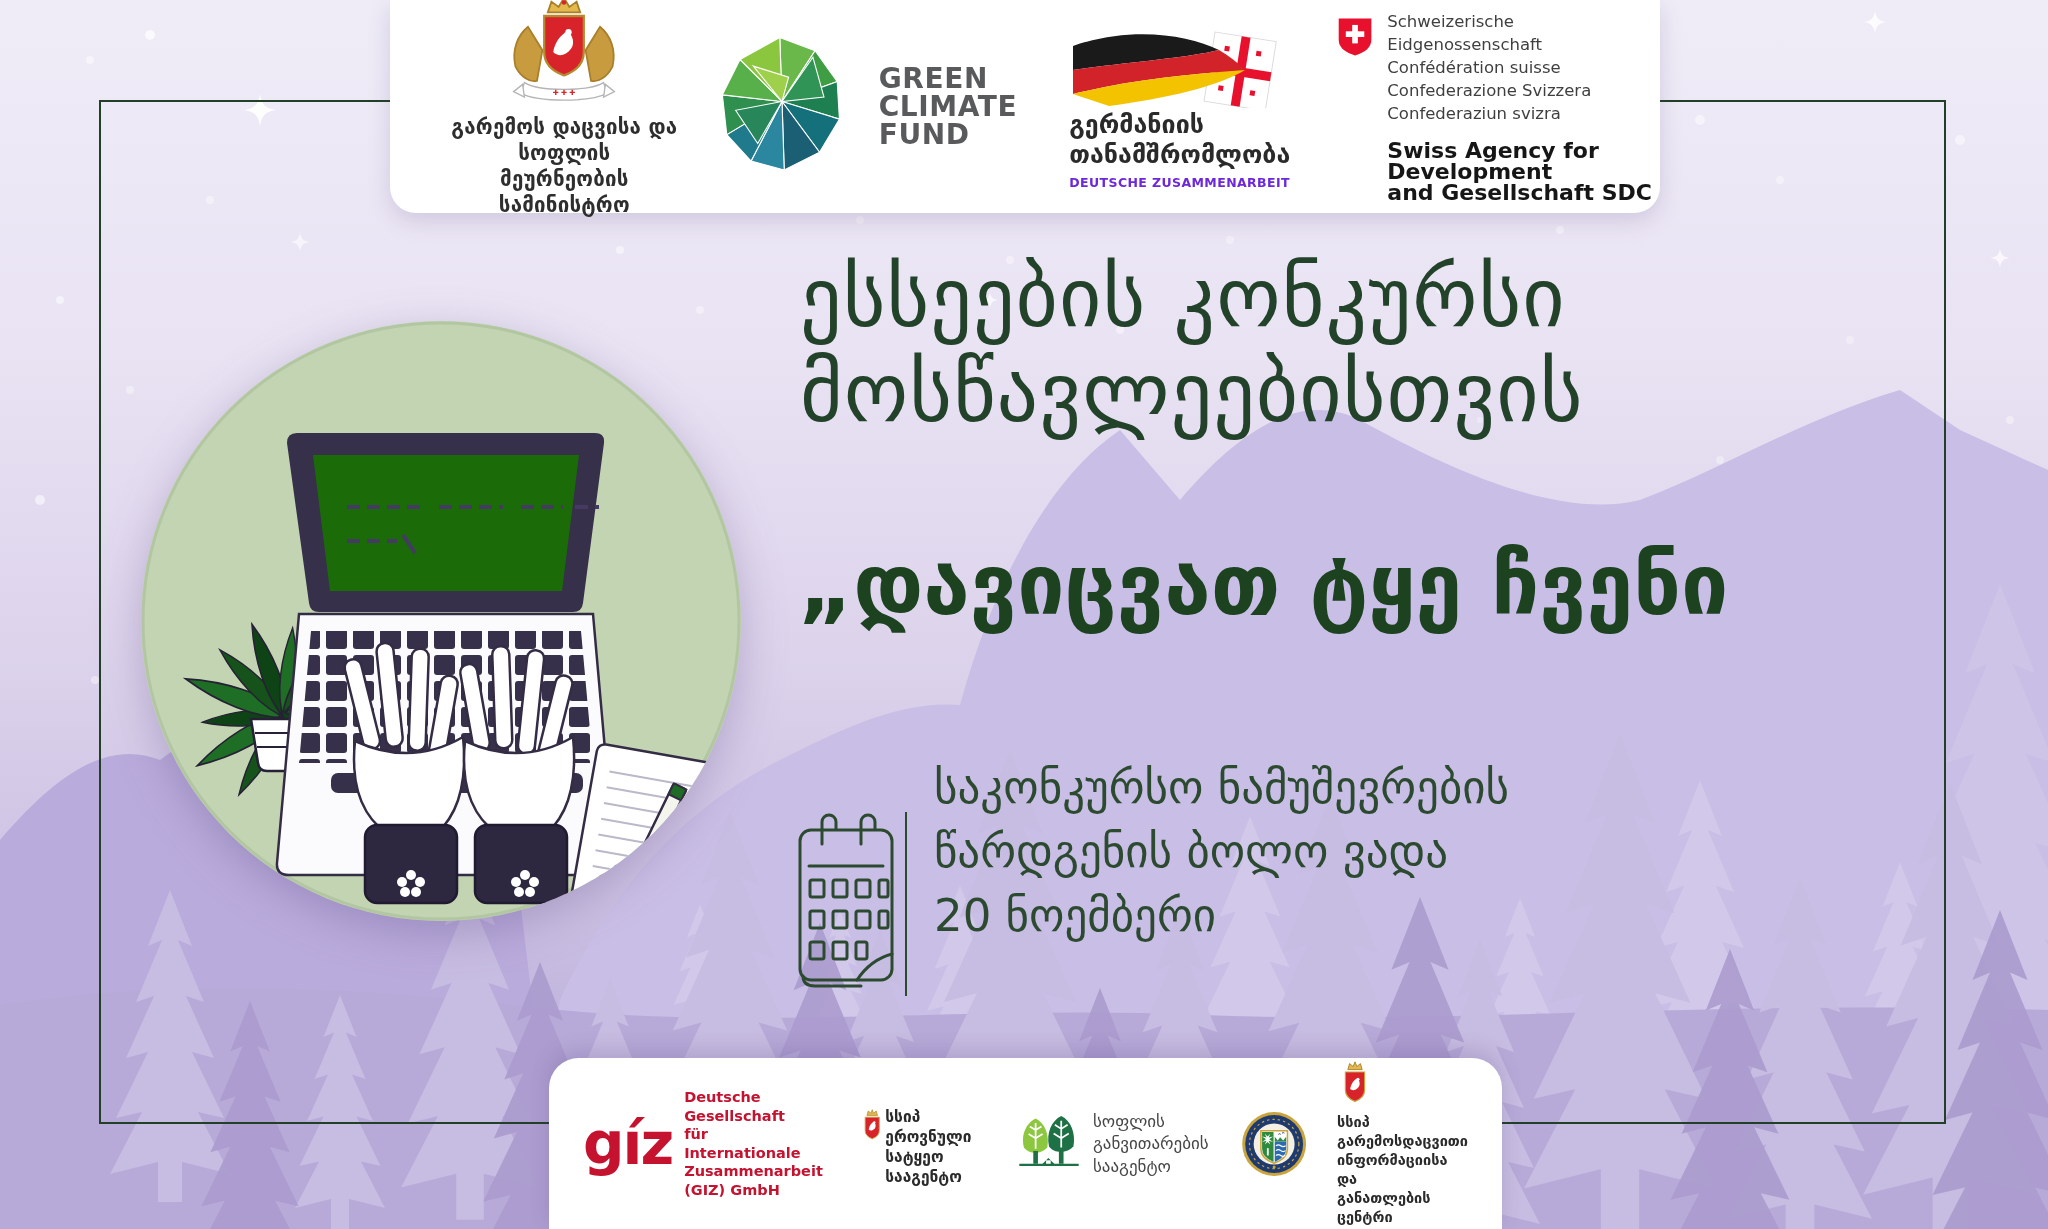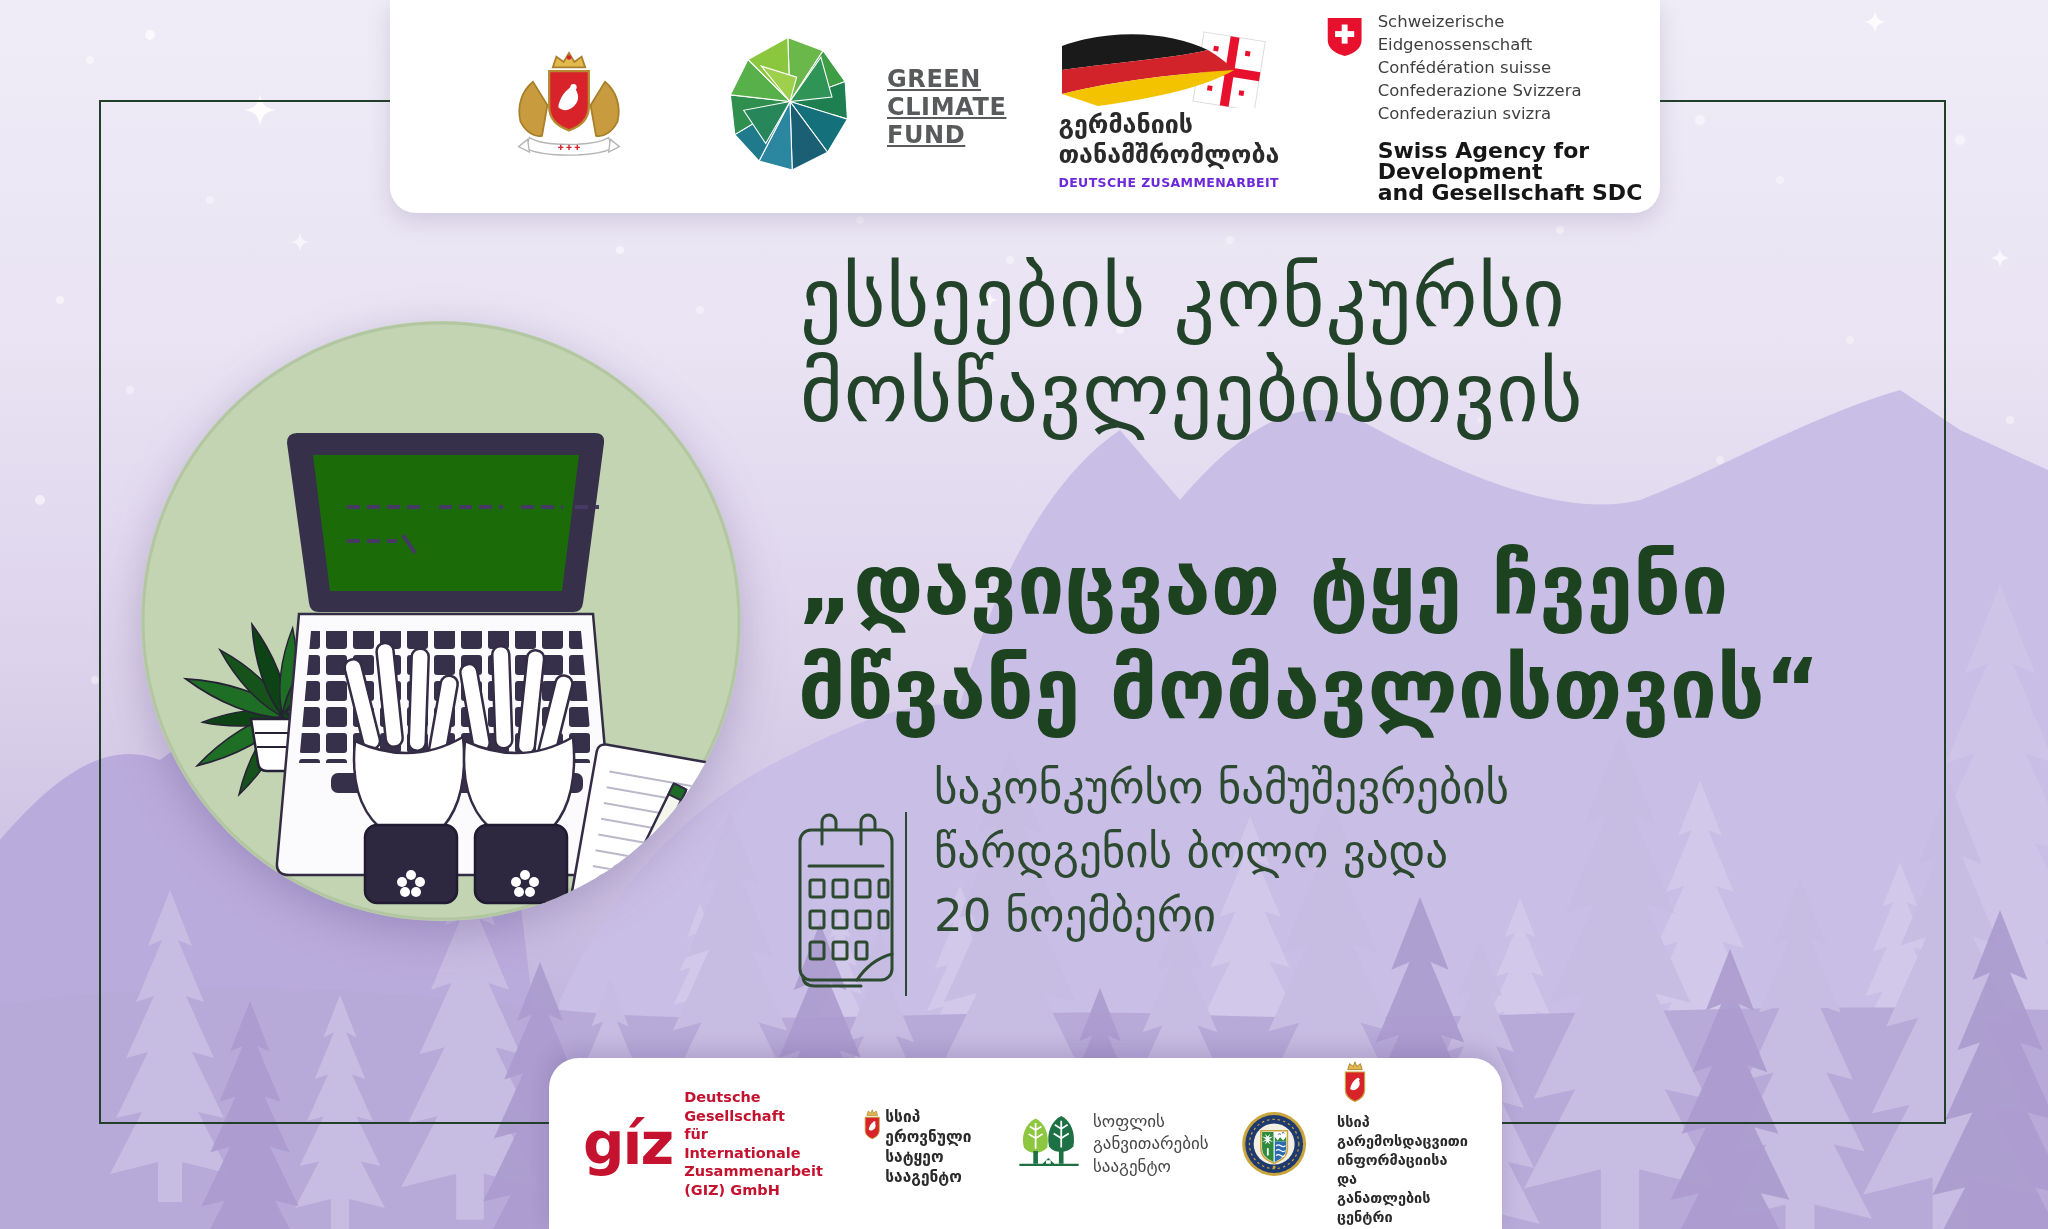--- a/index.html
+++ b/index.html
@@ -15,21 +15,21 @@
   }
   
   .topbar{
     position:absolute;left:390px;top:0;width:1270px;height:213px;background:#ffffff;
     border-radius:0 0 26px 26px;z-index:4;display:flex;align-items:center;
     box-shadow:0 8px 22px rgba(84,64,124,.18);
   }
   .ministry{margin-left:52px;width:340px;display:flex;flex-direction:column;align-items:center;}
   .ministry .txt{margin-top:6px;font-size:20.5px;font-weight:bold;color:#2e2e2e;line-height:26px;text-align:center;letter-spacing:.2px;}
   .gcf{display:flex;align-items:center;margin-left:26px;}
-  .gcf .txt{margin-left:28px;font-size:24px;font-weight:bold;color:#595a5c;line-height:28px;letter-spacing:.6px;text-decoration:underline;}
+  .gcf .txt{margin-left:28px;font-size:28px;font-weight:bold;color:#595a5c;line-height:28px;letter-spacing:.6px;}
   .german{margin-left:52px;width:232px;display:flex;flex-direction:column;}
   .german .geo{font-size:25px;font-weight:bold;color:#2a2a2a;line-height:30px;margin-top:2px;}
   .german .de{font-size:12.5px;font-weight:bold;color:#6d28d9;letter-spacing:.4px;margin-top:5px;}
   .swiss{margin-left:48px;display:flex;align-items:flex-start;}
   .swiss .col{margin-left:15px;}
   .swiss .l{font-size:16.5px;color:#3f3f3f;line-height:23px;}
   .swiss .b{font-size:22px;font-weight:bold;color:#161616;line-height:21px;}
   .swiss .b.first{margin-top:15px;}
   
   .title{position:absolute;left:800px;top:250px;z-index:3;color:#23422a;font-size:82px;line-height:95px;font-weight:400;letter-spacing:1px;}
@@ -161,20 +161,24 @@
         <path d="M52,18 L88,18 L84,6 L76,12 L70,2 L64,12 L56,6 Z" fill="#e3b84d" stroke="#a87f2a" stroke-width="2"></path>
         <circle cx="70" cy="7" r="2.5" fill="#d8232a"></circle>
         <path d="M48,22 h44 v40 q0,18 -22,26 q-22,-8 -22,-26 Z" fill="#d8232a" stroke="#b58a2e" stroke-width="2.5"></path>
         <path d="M58,62 C60,50 66,44 74,38 C80,44 82,52 78,58 C72,66 64,68 58,62 Z" fill="#ffffff"></path>
         <circle cx="75" cy="40" r="3.5" fill="#ffffff"></circle>
         <path d="M26,96 C42,106 98,106 114,96 L118,108 C98,118 42,118 22,108 Z" fill="#ffffff" stroke="#b5b5b5" stroke-width="1.5"></path>
         <path d="M24,98 l-10,8 l12,6 Z" fill="#ffffff" stroke="#b5b5b5" stroke-width="1.5"></path>
         <path d="M116,98 l10,8 l-12,6 Z" fill="#ffffff" stroke="#b5b5b5" stroke-width="1.5"></path>
         <text x="70" y="110" font-size="8" fill="#d8232a" text-anchor="middle">✚ ✚ ✚</text>
       </svg>
+      <div class="txt">
+        <div>გარემოს დაცვისა და სოფლის</div>
+        <div>მეურნეობის სამინისტრო</div>
+      </div>
     </div>
 
     <div class="gcf">
       <svg width="138" height="148" viewBox="0 0 124 134">
         <g stroke="#ffffff" stroke-width="1">
           <polygon points="60,4 92,16 62,62" fill="#6ab84a"></polygon>
           <polygon points="92,16 112,44 62,62" fill="#3f9e44"></polygon>
           <polygon points="112,44 114,78 62,62" fill="#1e8050"></polygon>
           <polygon points="114,78 96,108 62,62" fill="#14707a"></polygon>
           <polygon points="96,108 64,124 62,62" fill="#1b5f74"></polygon>
@@ -231,21 +235,20 @@
     </div>
   </div>
 
   <div class="title">
     <div class="nowrap">ესსეების კონკურსი</div>
     <div class="nowrap">მოსწავლეებისთვის</div>
   </div>
 
   <div class="quote">
     <div class="nowrap">„დავიცვათ ტყე ჩვენი</div>
-    <div class="nowrap">მწვანე მომავლისთვის“</div>
   </div>
 
   <svg class="deadline-ico" width="102" height="182" viewBox="0 0 102 182">
     <g fill="none" stroke="#2c4a30" stroke-width="3" stroke-linecap="round">
       <rect x="5" y="24" width="92" height="150" rx="11"></rect>
       <path d="M27,38 v-22 a7,7 0 0 1 14,0 v7"></path>
       <path d="M66,38 v-22 a7,7 0 0 1 14,0 v7"></path>
       <path d="M14,60 h74"></path>
       <g>
         <rect x="15" y="74" width="14" height="17" rx="2"></rect>

